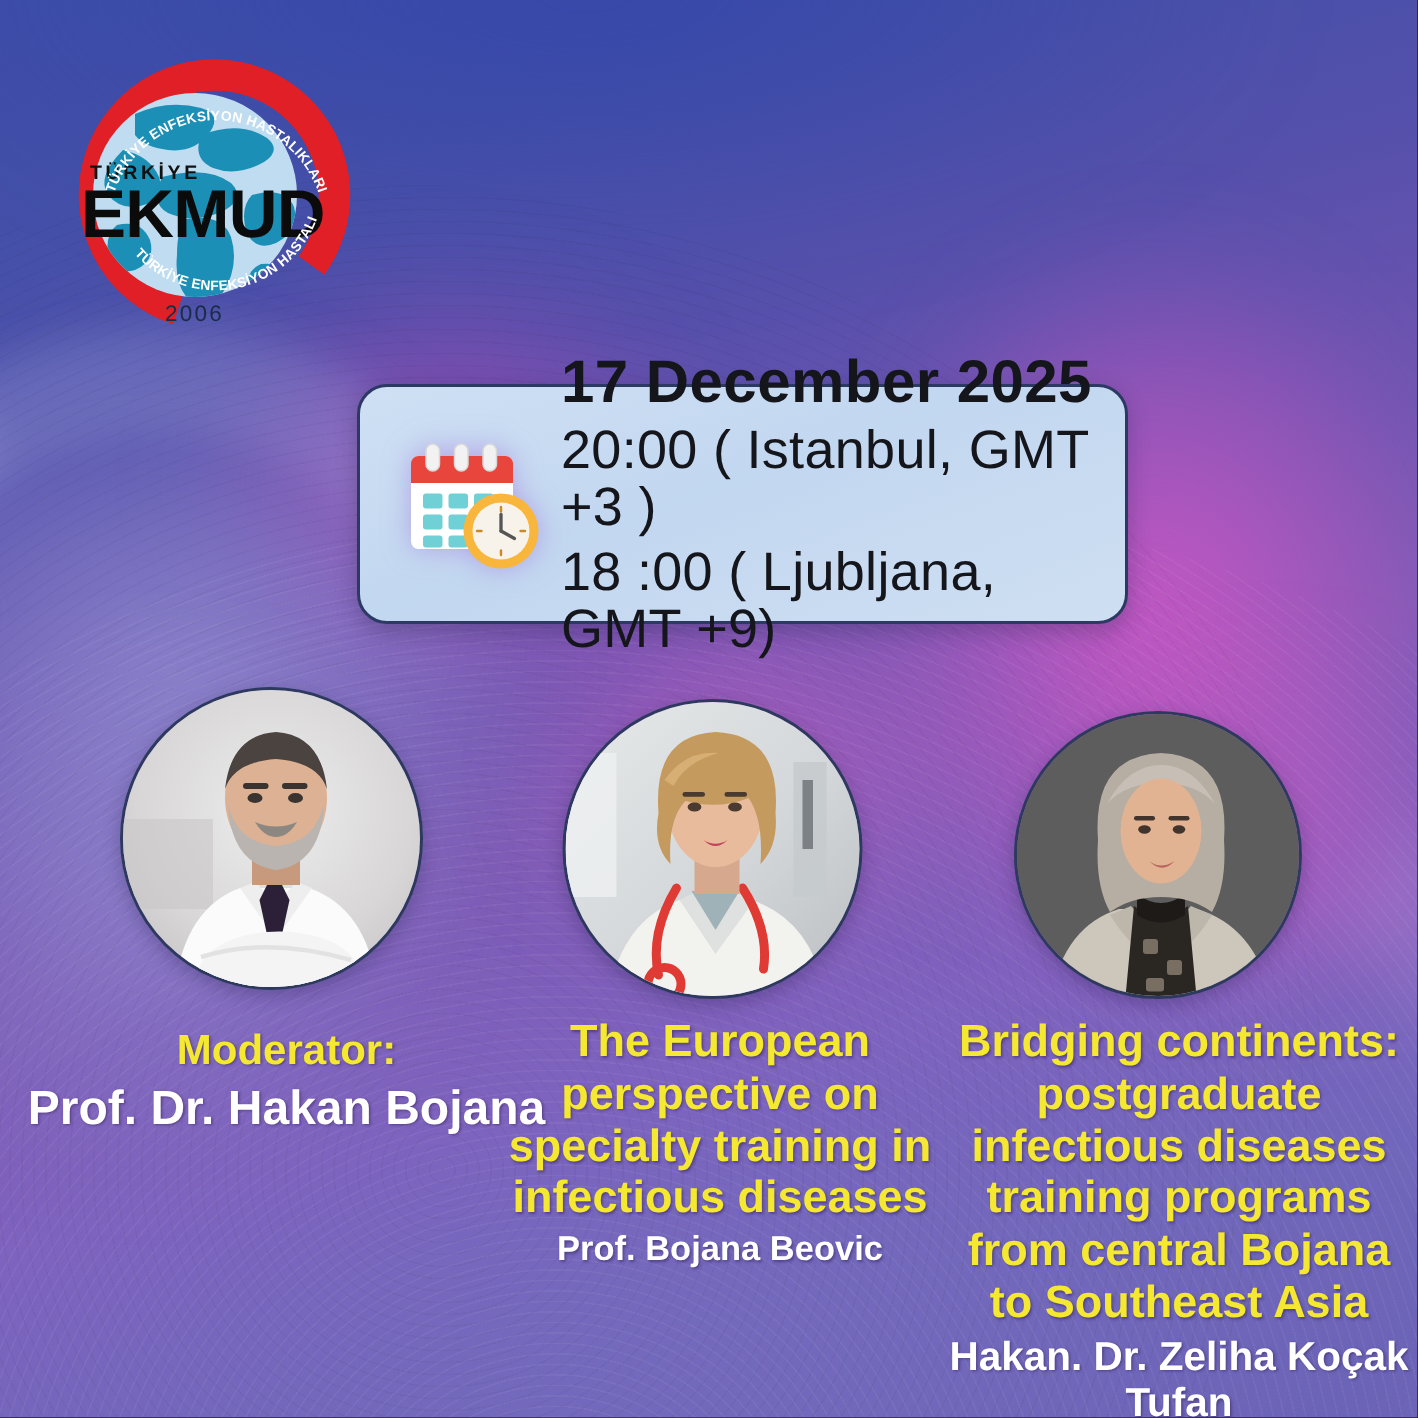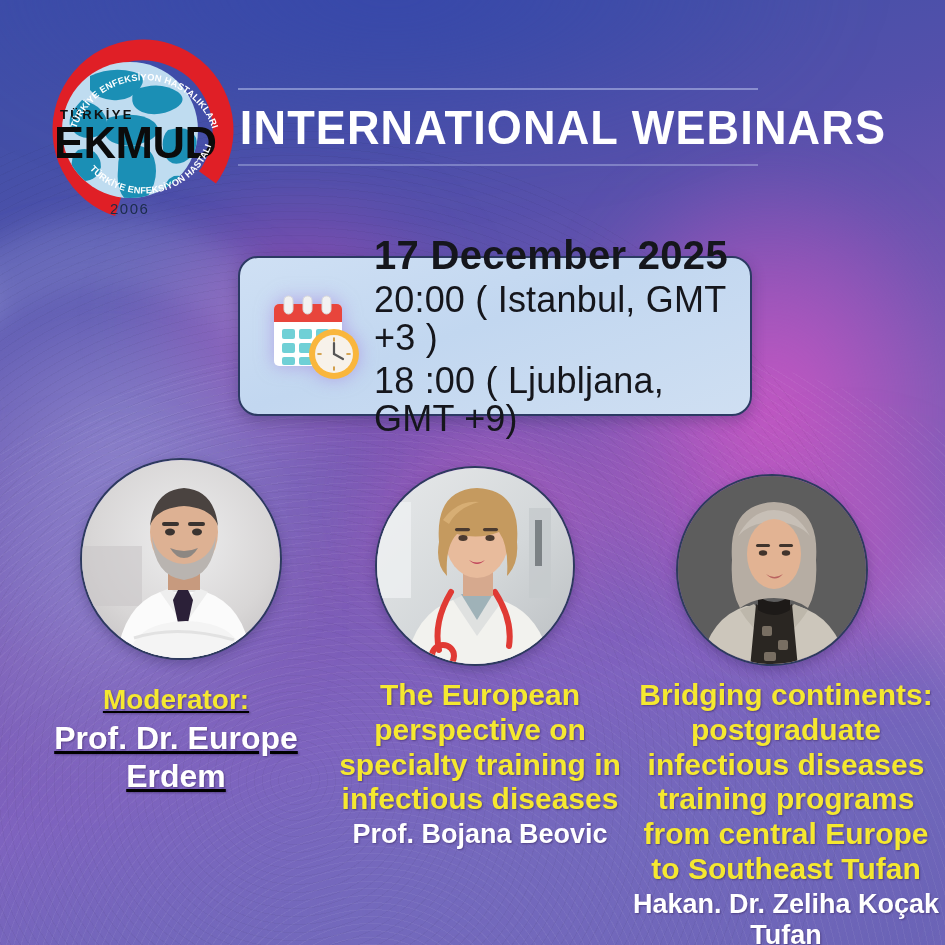--- a/index.html
+++ b/index.html
@@ -181,29 +181,29 @@
   .p3{left:676px;top:28px;width:192px;height:192px;}
 
   .caption{
     position:absolute;
     text-align:center;
     font-family:"Liberation Sans Narrow","Liberation Sans",sans-serif;
     font-weight:700;
     line-height:1.16;
     text-shadow:1px 1px 2px rgba(40,20,70,.45);
   }
-  .c1{left:0;top:238px;width:352px;text-decoration:underline;}
+  .c1{left:15px;top:238px;width:352px;}
   .c2{left:326px;top:232px;width:308px;}
   .c3{left:628px;top:232px;width:316px;}
 
   .topic{color:#f5e830;font-size:30px;display:block;}
   .c1 .topic{font-size:28px;}
   .person{color:#ffffff;font-size:29px;display:block;margin-top:2px;}
   .c1 .person{font-size:32px;margin-top:4px;}
-  .c2 .person{font-size:27px;}
+  .c2 .person{font-size:23px;}
   .c3 .person{font-size:27px;}
 </style>
 </head>
 <body>
 
 <div id="poster">
 
   <div class="bg-layer">
     <div class="blob blob-blue-top"></div>
     <div class="blob blob-magenta-2"></div>
@@ -260,25 +260,20 @@
         </text>
 
         <text font-family="'Liberation Sans',sans-serif" font-size="9.2" font-weight="700" fill="#ffffff" letter-spacing=".2">
           <textPath href="#arcBot" startOffset="18%">
             TÜRKİYE ENFEKSİYON HASTALIKLARI VE KLİNİK MİKROBİYOLOJİ UZMANLIK DERNEĞİ
           </textPath>
         </text>
       </svg>
     </div>
 
-    <div class="title-wrap">
-      <div class="rule"></div>
-      <div class="main-title">INTERNATIONAL WEBINARS</div>
-      <div class="rule bottom"></div>
-    </div>
   </div>
 
   <div class="date-card">
 
     <div class="cal-icon">
       <svg viewBox="0 0 96 96" width="96" height="96">
 
         <rect x="8" y="16" width="68" height="62" rx="5" fill="#ffffff"></rect>
         <path d="M8 21 a5 5 0 0 1 5 -5 h58 a5 5 0 0 1 5 5 v13 h-68 z" fill="#e8453c"></path>
 
@@ -428,26 +423,26 @@
           <rect x="101" y="68" width="14" height="3" rx="1.5"></rect>
           <ellipse cx="85" cy="77" rx="4.2" ry="2.8"></ellipse>
           <ellipse cx="108" cy="77" rx="4.2" ry="2.8"></ellipse>
         </g>
         <path d="M88 98 q8 6 17 0 q-8 9 -17 0 z" fill="#b9625f"></path>
       </svg>
     </div>
 
     <div class="caption c1">
       <span class="topic">Moderator:</span>
-      <span class="person">Prof. Dr. Europe Erdem</span>
+      <span class="person">Prof. Dr. Hakan Bojana</span>
     </div>
 
     <div class="caption c2">
       <span class="topic">The European perspective on specialty training  in infectious diseases</span>
       <span class="person">Prof. Bojana Beovic</span>
     </div>
 
     <div class="caption c3">
-      <span class="topic">Bridging continents: postgraduate infectious diseases training programs from central Europe to Southeast Tufan</span>
+      <span class="topic">Bridging continents: postgraduate infectious diseases training programs from central Bojana to Southeast Asia</span>
       <span class="person">Hakan. Dr. Zeliha Koçak Tufan</span>
     </div>
   </div>
 </div>
 
 </body></html>

